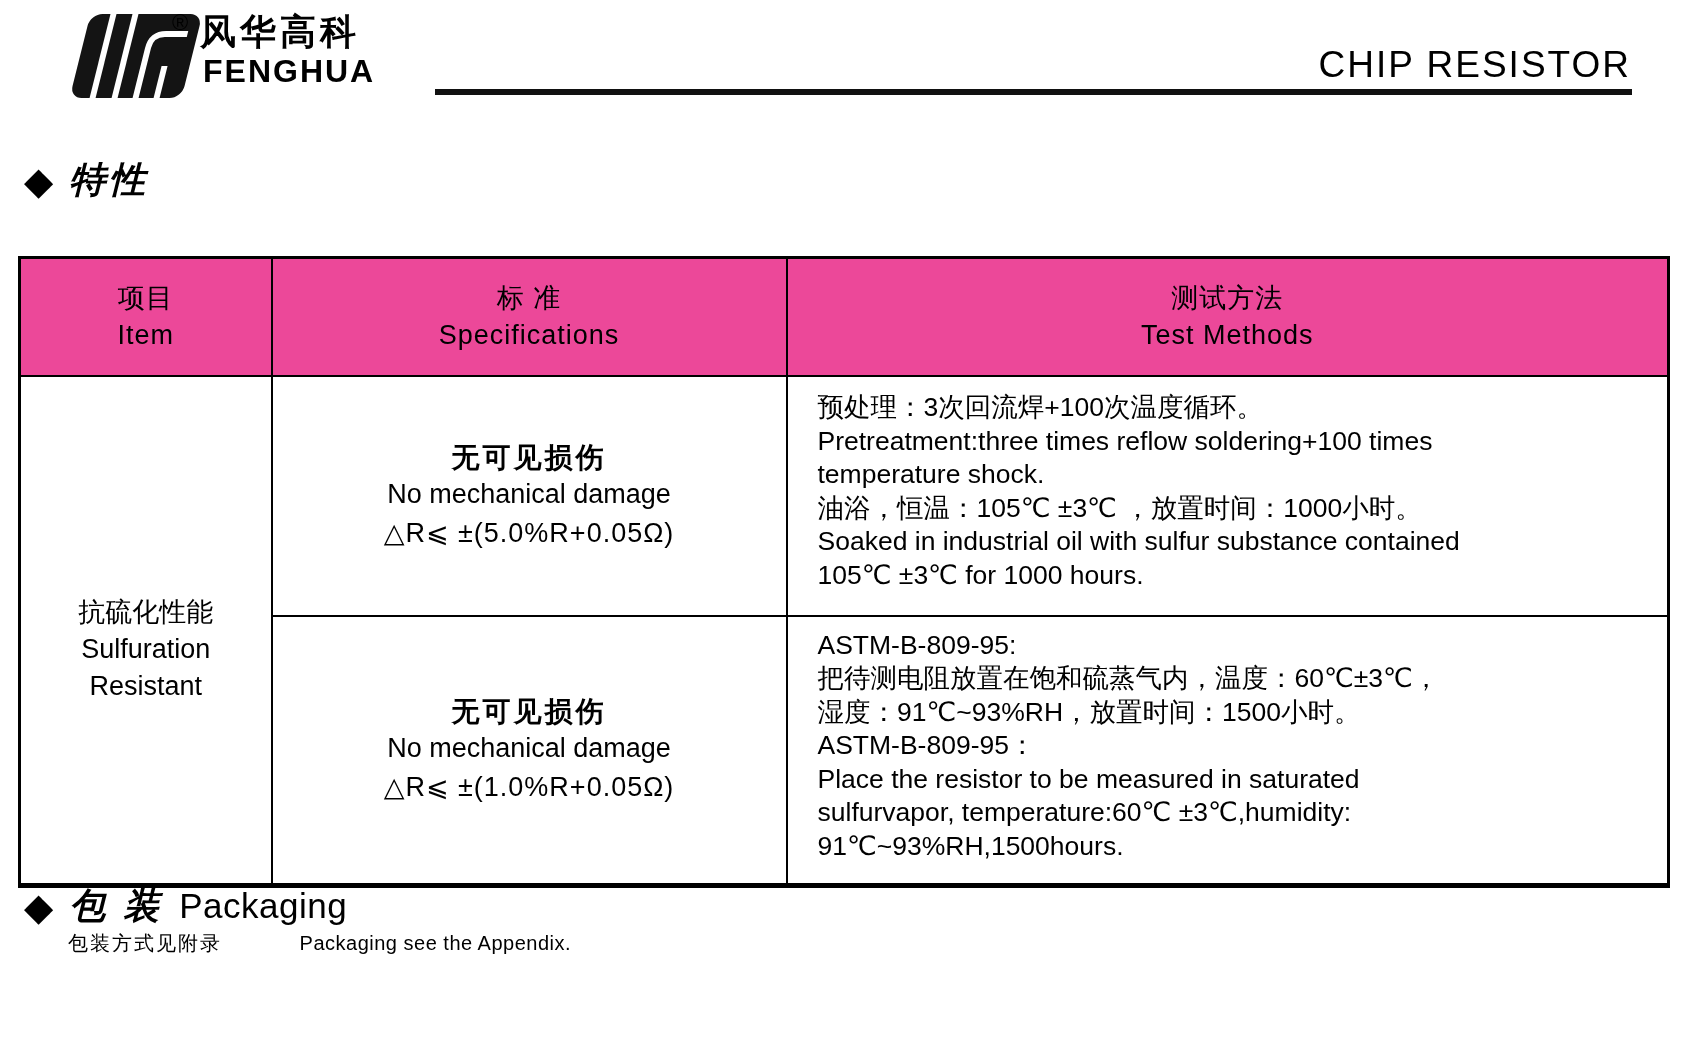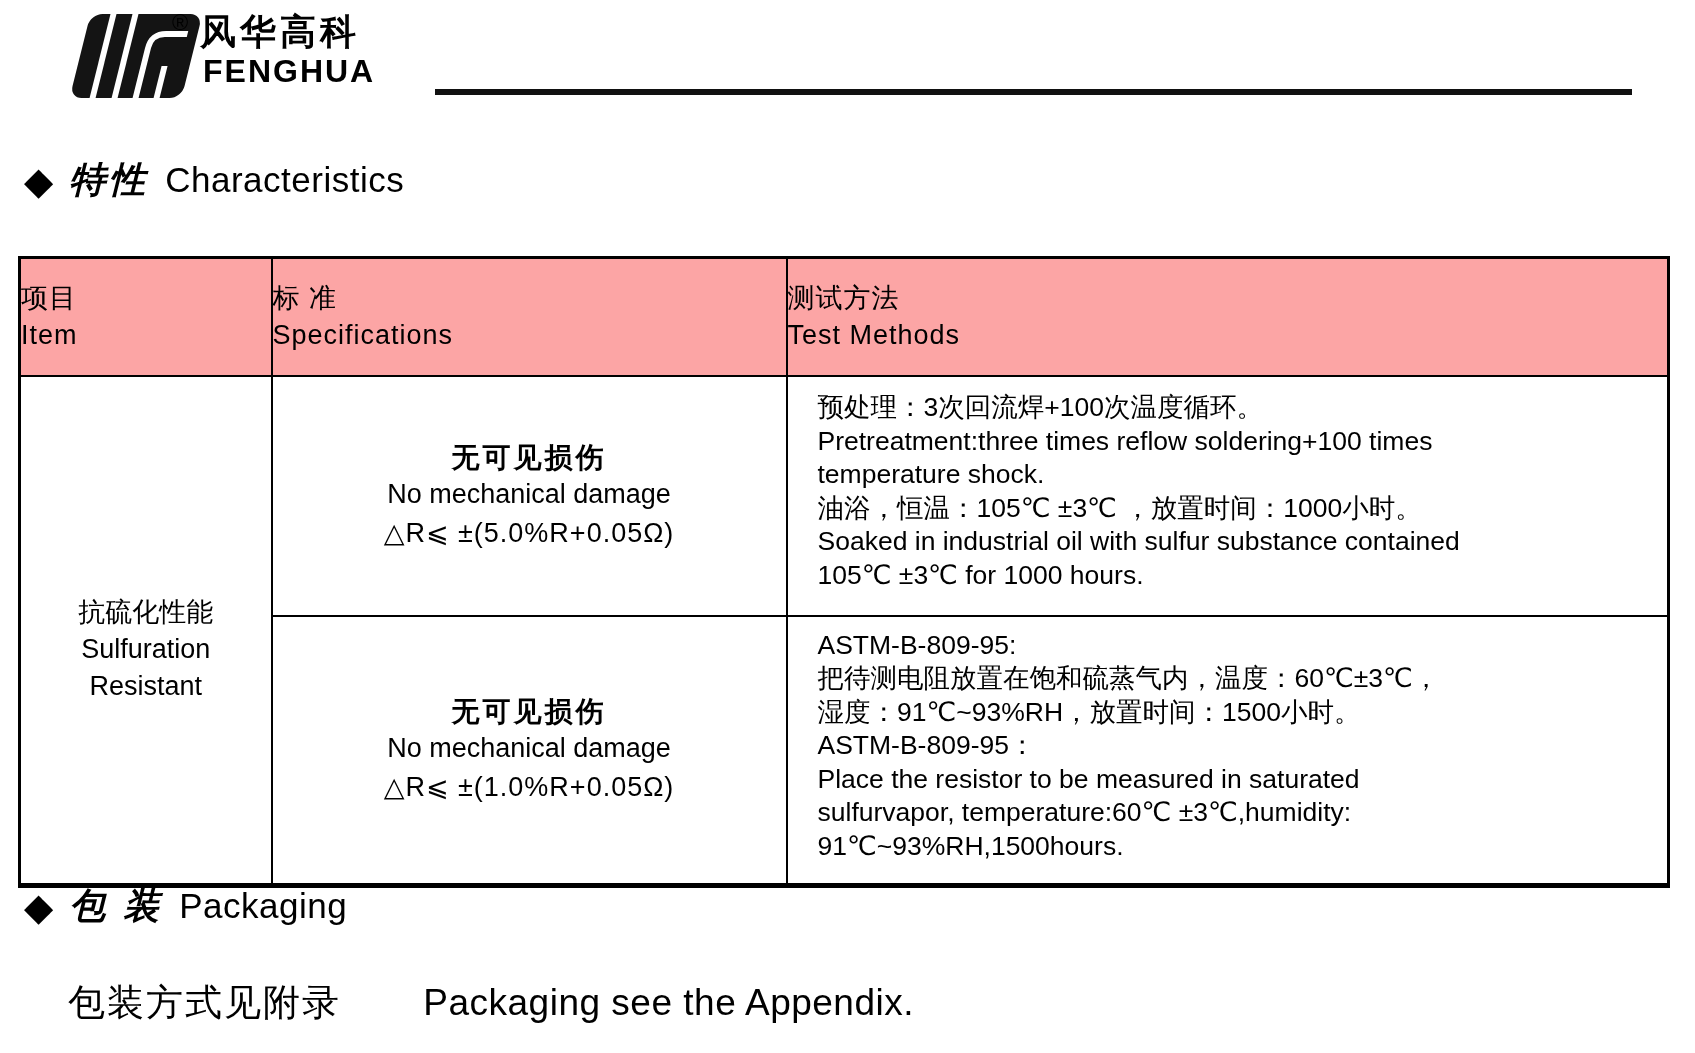--- a/index.html
+++ b/index.html
@@ -29,64 +29,64 @@
 
   
   table.char-table {
     position:absolute; left:18px; top:256px;
     border-collapse:collapse; table-layout:fixed;
     border:3px solid #000; border-bottom-width:5px;
     font-size:27px;
   }
   .char-table td, .char-table th { border:2px solid #000; vertical-align:middle; }
   .char-table thead th {
-    background:#fca5a5; font-weight:normal; height:118px;
-    text-align:left; line-height:37px; letter-spacing:1px;
+    background:#ec4899; font-weight:normal; height:118px;
+    text-align:center; line-height:37px; letter-spacing:1px;
   }
   .col-item { width:252px; }
   .col-spec { width:515px; }
   .col-method { width:882px; }
   .row-1 td { height:240px; }
   .row-2 td { height:252px; }
   .item-cell { text-align:center; vertical-align:top; padding-top:40px; line-height:37px; font-size:27px; }
   .spec-cell { text-align:center; line-height:36px; }
   .spec-cn { font-weight:bold; font-size:28px; letter-spacing:3px; }
   .spec-en { font-size:27px; }
   .spec-formula { font-size:27px; margin-top:3px; letter-spacing:1px; }
   .method-cell { text-align:left; padding:12px 18px 20px 30px; font-size:26.5px; }
   .method-cell .m-line { line-height:33.5px; }
 
   
-  .pack-note { position:absolute; left:68px; top:930px; font-size:37px;margin-top:48px; }
+  .pack-note { position:absolute; left:68px; top:930px; font-size:20px; }
   .pack-note .n-cn { letter-spacing:2px; font-weight:500; }
   .pack-note .n-en { margin-left:72px; letter-spacing:0.5px; }
 </style>
 </head>
 <body>
 
 <div class="page">
 
   <svg class="logo-svg" width="150" height="96" viewBox="0 0 150 96" aria-hidden="true">
     <g transform="translate(26,0) skewX(-14)">
       <rect x="10" y="6" width="112" height="84" rx="12" fill="#141414"></rect>
       <rect x="30" y="6" width="6" height="84" fill="#ffffff"></rect>
       <rect x="52" y="6" width="6" height="84" fill="#ffffff"></rect>
       <path d="M 76 90 L 76 40 Q 76 26 90 26 L 112 26" fill="none" stroke="#ffffff" stroke-width="6"></path>
       <rect x="94" y="58" width="6" height="32" fill="#ffffff"></rect>
     </g>
   </svg>
   <span class="reg-mark">®</span>
   <div class="brand-cn">风华高科</div>
   <div class="brand-en">FENGHUA</div>
+  <div class="doc-title">CHIP RESISTOR</div>
   <div class="hdr-rule"></div>
 
   <div class="sect-head head-characteristics">
     <span class="bullet">◆</span>
     <span class="t-cn">特性</span>
-    <span class="t-en">Characteristics</span>
   </div>
 
   <table class="char-table">
     <colgroup>
       <col class="col-item">
         <col class="col-spec">
         <col class="col-method">
     </colgroup>
     <thead>
       <tr>

